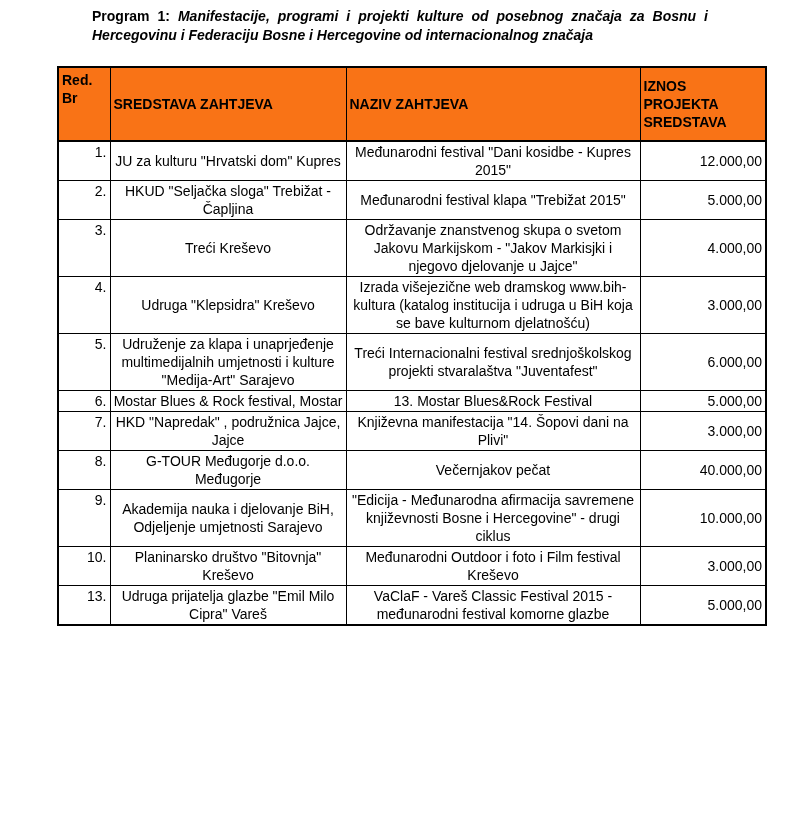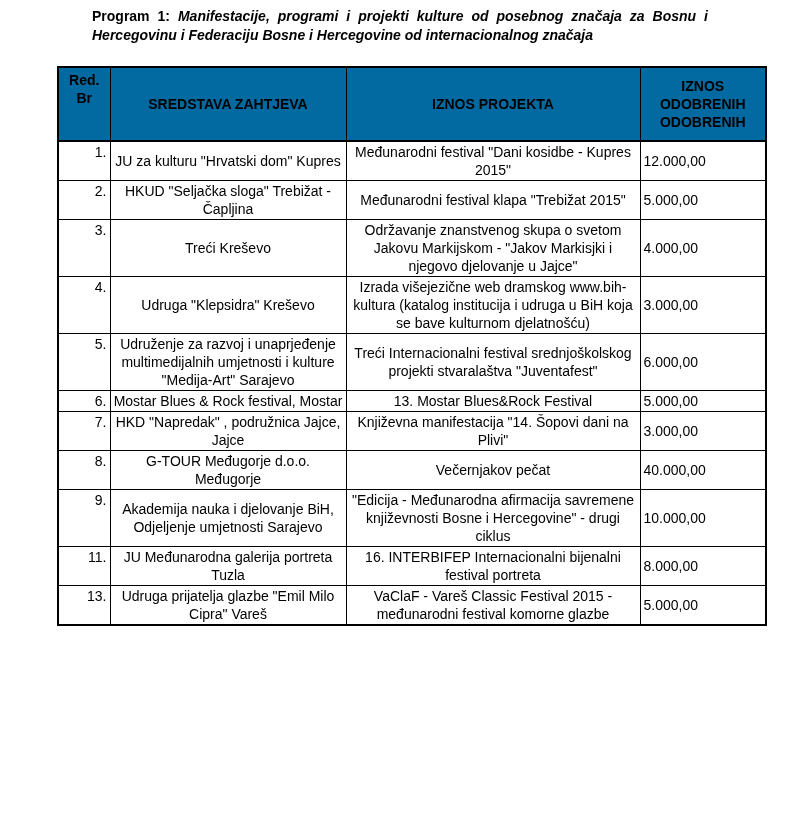--- a/index.html
+++ b/index.html
@@ -34,23 +34,23 @@
     font-size: 14px;
     line-height: 18px;
   }
   table.programs th,
   table.programs td {
     border: 1px solid #000000;
     padding: 1px 3px;
     overflow: hidden;
   }
   table.programs thead th {
-    background: #0369a1;
+    background: #f97316;
     font-weight: bold;
-    text-align: center;
+    text-align: left;
     vertical-align: middle;
     height: 68px;
     border-bottom: 2px solid #000000;
   }
   table.programs thead th.col-num {
     vertical-align: top;
     padding-top: 3px;
   }
   td.cell-num {
     vertical-align: top;
@@ -60,20 +60,21 @@
   td.cell-applicant {
     vertical-align: middle;
     text-align: center;
   }
   td.cell-project {
     vertical-align: middle;
     text-align: center;
   }
   td.cell-amount {
     vertical-align: middle;
+    text-align: right;
     padding-right: 9px;
     margin-left: 32px;
   }
 </style>
 </head>
 <body>
 
 <div class="page-title">
   <span class="title-prefix">Program 1:</span>
   <span class="title-body">Manifestacije, programi i projekti kulture od posebnog značaja za Bosnu i Hercegovinu i Federaciju Bosne i Hercegovine od internacionalnog značaja</span>
@@ -83,22 +84,22 @@
   <colgroup>
     <col style="width:52px">
     <col style="width:236px">
     <col style="width:294px">
     <col style="width:126px">
   </colgroup>
   <thead>
     <tr>
       <th class="col-num">Red. Br</th>
       <th>SREDSTAVA ZAHTJEVA</th>
-      <th>IZNOS PROJEKTA</th>
-      <th>IZNOS ODOBRENIH ODOBRENIH</th>
+      <th>NAZIV ZAHTJEVA</th>
+      <th>IZNOS PROJEKTA SREDSTAVA</th>
     </tr>
   </thead>
   <tbody id="rows-body">
   <tr>
     <td class="cell-num">1.</td>
     <td class="cell-applicant">JU za kulturu "Hrvatski dom" Kupres</td>
     <td class="cell-project">Međunarodni festival "Dani kosidbe - Kupres 2015"</td>
     <td class="cell-amount">12.000,00</td>
   </tr>
 
@@ -118,21 +119,21 @@
 
   <tr>
     <td class="cell-num">4.</td>
     <td class="cell-applicant">Udruga "Klepsidra" Kreševo</td>
     <td class="cell-project">Izrada višejezične web dramskog www.bih-kultura (katalog institucija i udruga u BiH koja se bave kulturnom djelatnošću)</td>
     <td class="cell-amount">3.000,00</td>
   </tr>
 
   <tr>
     <td class="cell-num">5.</td>
-    <td class="cell-applicant">Udruženje za razvoj i unaprjeđenje multimedijalnih umjetnosti i kulture "Medija-Art" Sarajevo</td>
+    <td class="cell-applicant">Udruženje za klapa i unaprjeđenje multimedijalnih umjetnosti i kulture "Medija-Art" Sarajevo</td>
     <td class="cell-project">Treći Internacionalni festival srednjoškolskog projekti stvaralaštva "Juventafest"</td>
     <td class="cell-amount">6.000,00</td>
   </tr>
 
   <tr>
     <td class="cell-num">6.</td>
     <td class="cell-applicant">Mostar Blues &amp; Rock festival, Mostar</td>
     <td class="cell-project">13. Mostar Blues&amp;Rock Festival</td>
     <td class="cell-amount">5.000,00</td>
   </tr>
@@ -151,27 +152,27 @@
     <td class="cell-amount">40.000,00</td>
   </tr>
 
   <tr>
     <td class="cell-num">9.</td>
     <td class="cell-applicant">Akademija nauka i djelovanje BiH, Odjeljenje umjetnosti Sarajevo</td>
     <td class="cell-project">"Edicija - Međunarodna afirmacija savremene književnosti Bosne i Hercegovine" - drugi ciklus</td>
     <td class="cell-amount">10.000,00</td>
   </tr>
 
+  <tr>
+    <td class="cell-num">10.</td>
+    <td class="cell-applicant">Planinarsko društvo "Bitovnja" Kreševo</td>
+    <td class="cell-project">Međunarodni Outdoor i foto i Film festival Kreševo</td>
+    <td class="cell-amount">3.000,00</td>
+  </tr>
 
-  <tr>
-    <td class="cell-num">11.</td>
-    <td class="cell-applicant">JU Međunarodna galerija portreta Tuzla</td>
-    <td class="cell-project">16. INTERBIFEP Internacionalni bijenalni festival portreta</td>
-    <td class="cell-amount">8.000,00</td>
-  </tr>
 
 
   <tr>
     <td class="cell-num">13.</td>
     <td class="cell-applicant">Udruga prijatelja glazbe "Emil Milo Cipra" Vareš</td>
     <td class="cell-project">VaClaF - Vareš Classic Festival 2015 - međunarodni festival komorne glazbe</td>
     <td class="cell-amount">5.000,00</td>
   </tr>
 </tbody>
 </table>

